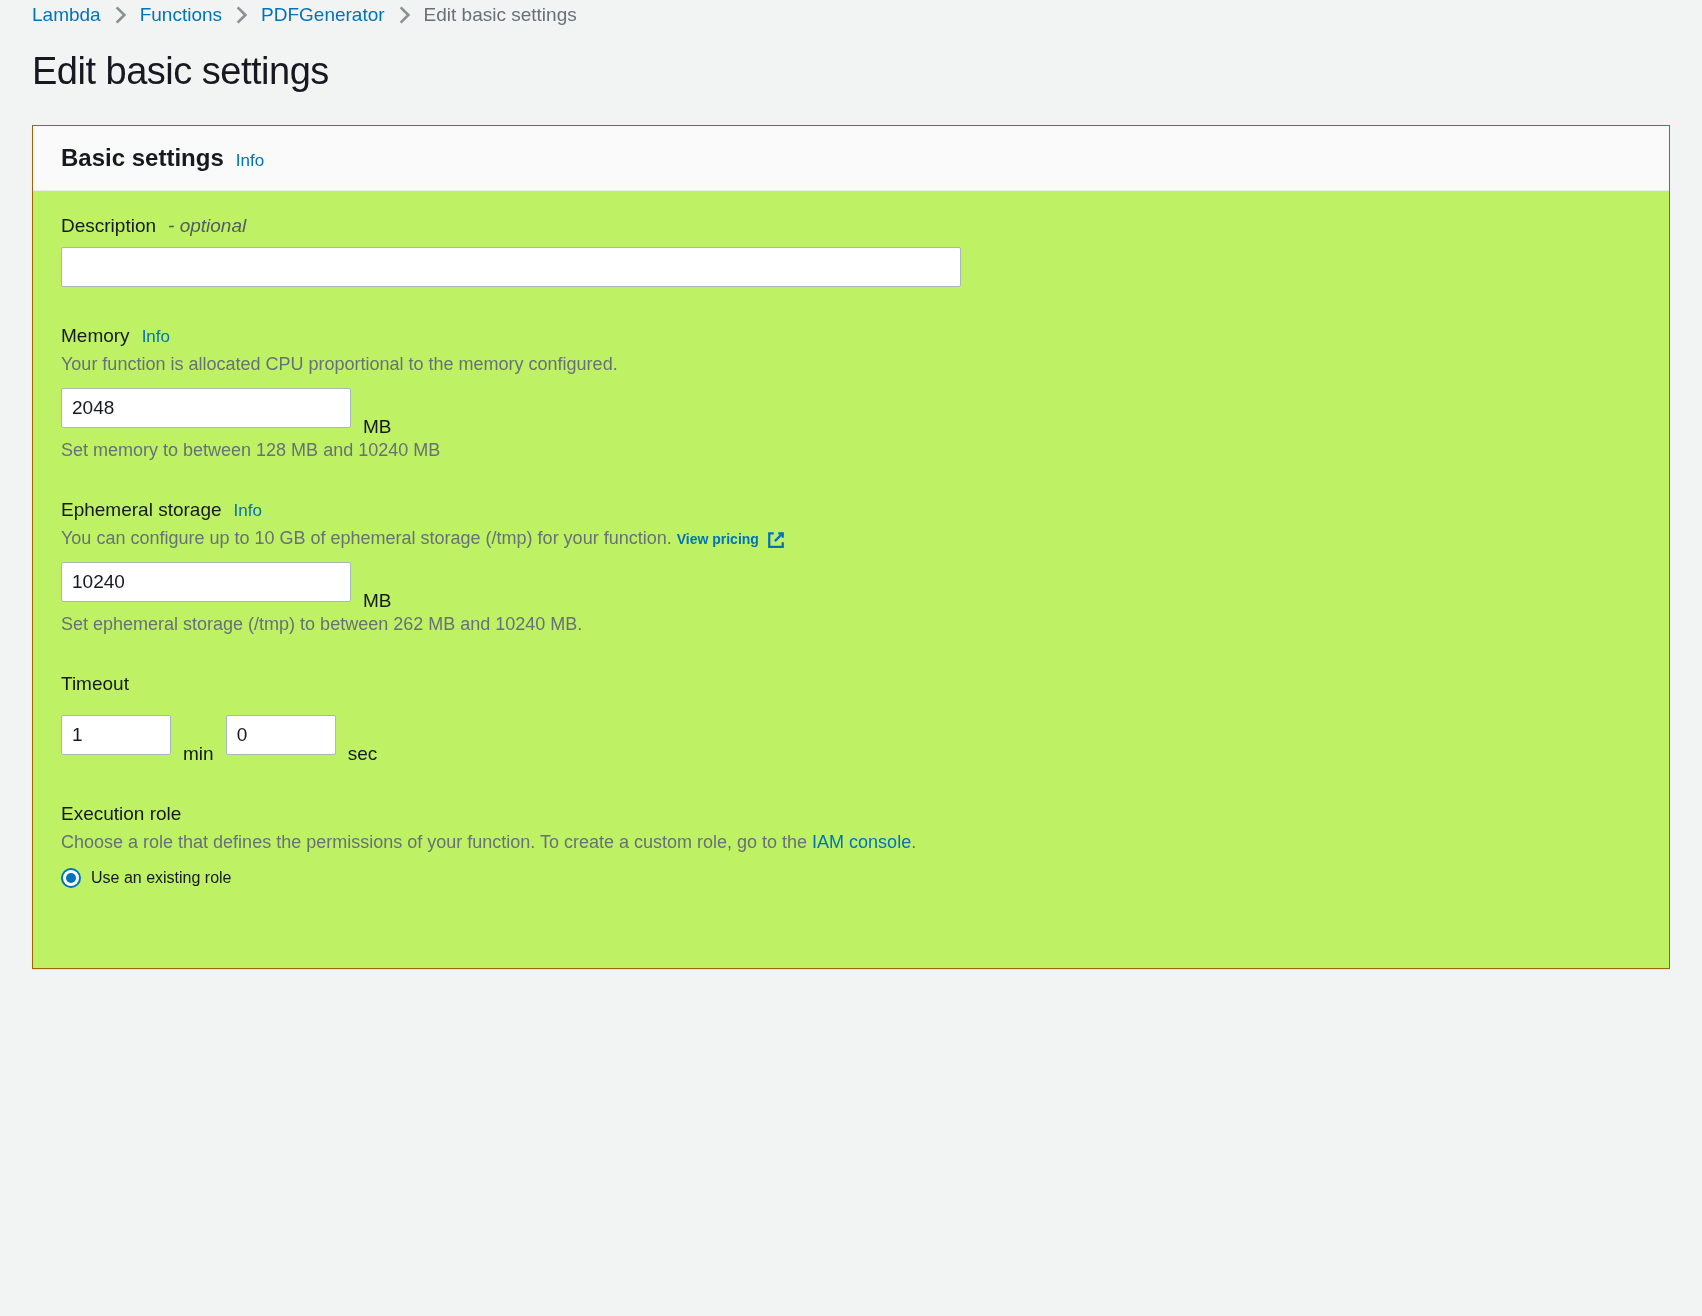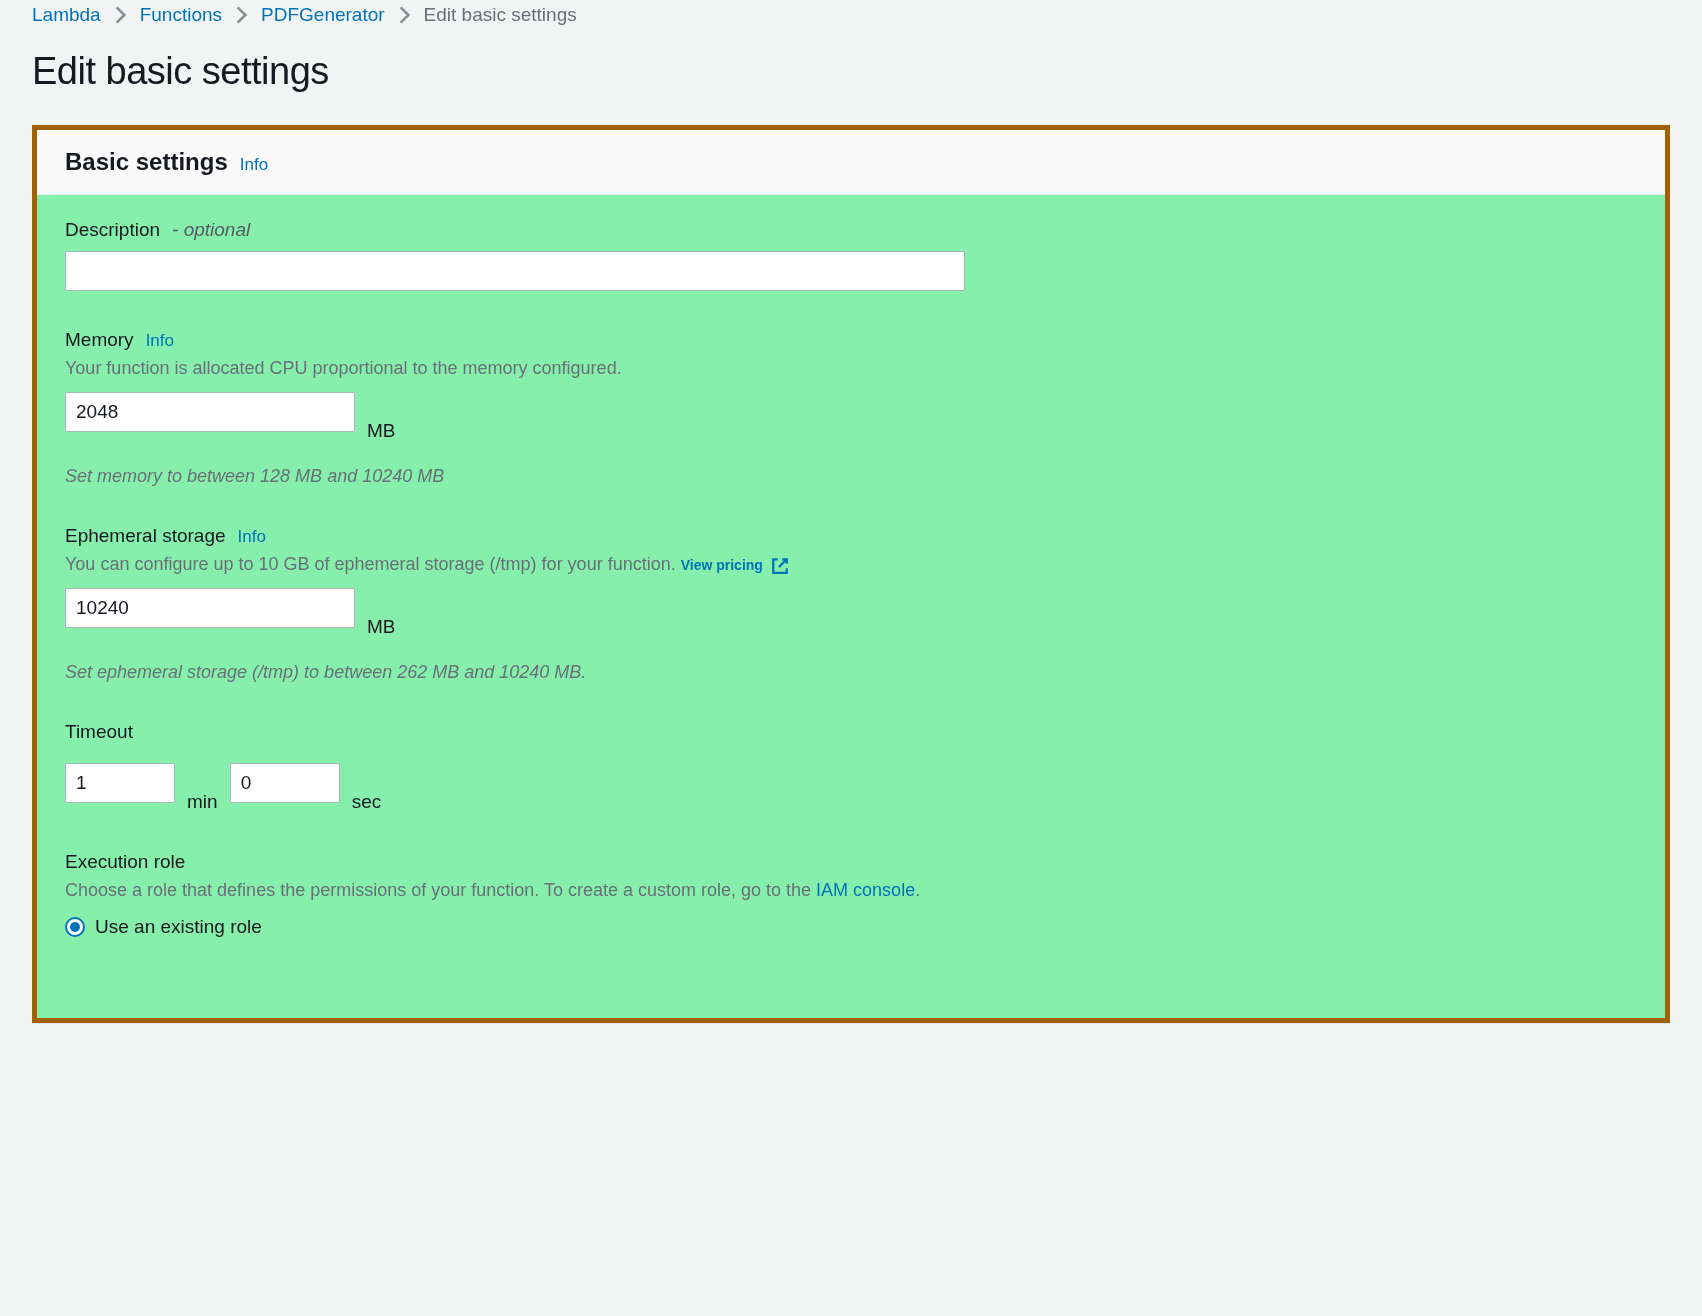--- a/index.html
+++ b/index.html
@@ -41,22 +41,22 @@
       color: #687078;
     }
     .page-title {
       font-size: 38px;
       font-weight: 400;
       color: #16191f;
       margin-bottom: 32px;
       letter-spacing: -0.5px;
     }
     .panel {
-      background: #86efac;
-      border: 5px solid #a16207;
+      background: #bef264;
+      border: 1px solid #a16207;
       box-shadow: 0 1px 1px rgba(0,0,0,0.05);
     }
     .panel-header {
       background: #fafafa;
       border-bottom: 1px solid #eaeded;
       padding: 18px 28px;
       display: flex;
       align-items: baseline;
       gap: 12px;
     }
@@ -93,22 +93,21 @@
     }
     .form-description {
       font-size: 18px;
       color: #687078;
       margin-bottom: 10px;
       line-height: 1.5;
     }
     .form-constraint {
       font-size: 18px;
       color: #687078;
-      margin-top: 24px;
-      font-style: italic;
+      margin-top: 2px;
     }
     .input-text {
       border: 1px solid #aab7b8;
       border-radius: 2px;
       padding: 8px 10px;
       font-size: 19px;
       font-family: inherit;
       color: #16191f;
       background: #fff;
     }
@@ -170,21 +169,21 @@
       cursor: pointer;
       background: #fff;
     }
     .radio-inner {
       width: 10px;
       height: 10px;
       border-radius: 50%;
       background: #0073bb;
     }
     .radio-label {
-      font-size: 19px;
+      font-size: 16px;
       color: #16191f;
     }
   </style>
 </head>
 <body>
 
 <div class="page-container">
   <nav class="breadcrumb">
     <a class="breadcrumb-link">Lambda</a>
     <span class="breadcrumb-chevron">

